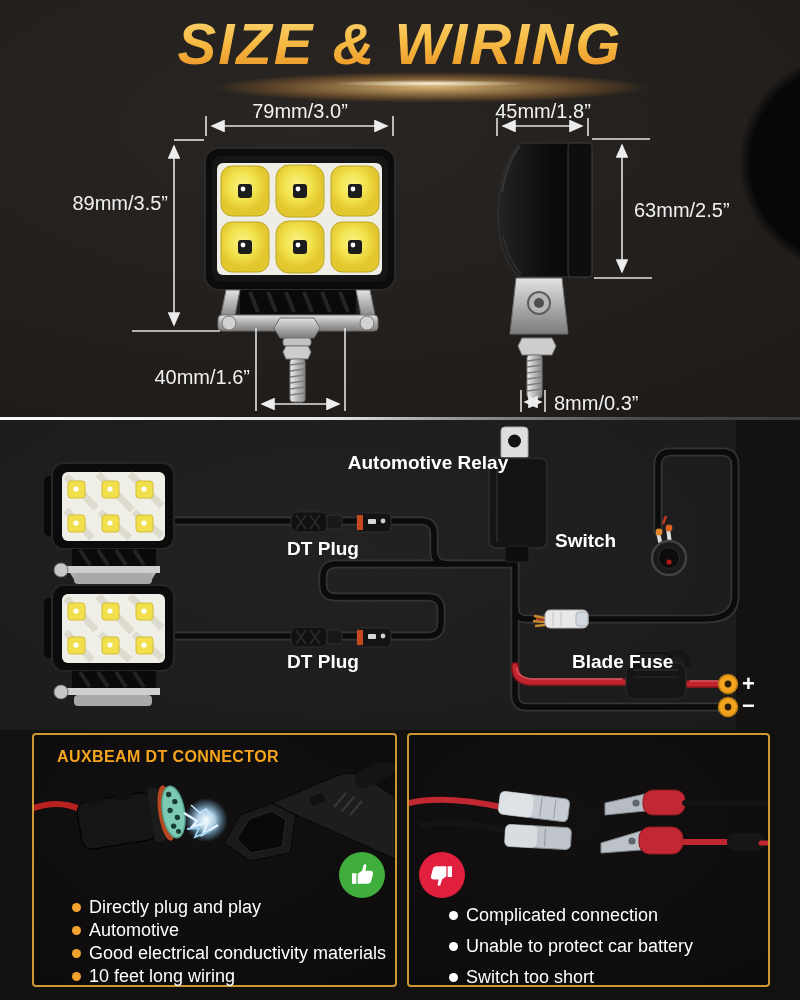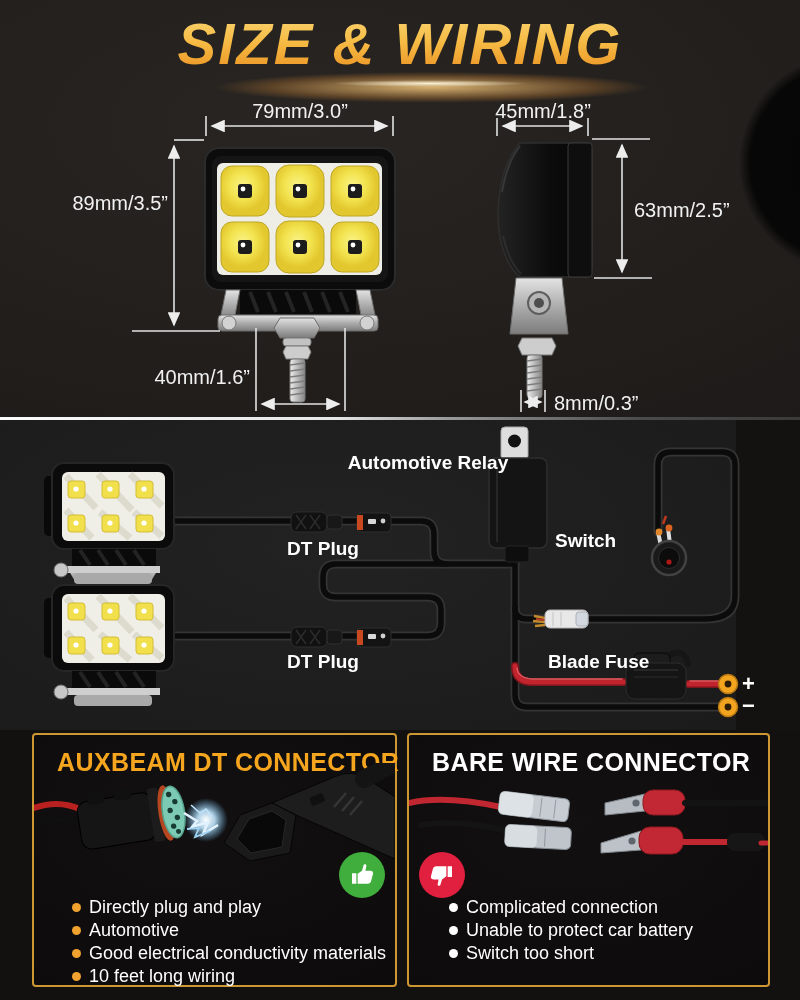--- a/index.html
+++ b/index.html
@@ -31,30 +31,30 @@
     background:radial-gradient(900px 420px at 45% 40%, #232222 0%, #1c1b1b 60%, #171616 100%);}
   .wire-label{position:absolute;color:#fff;font-weight:bold;font-size:19px;white-space:nowrap;}
   .terminal-label{position:absolute;color:#fff;font-weight:bold;font-size:22px;}
 
   
   .compare-section{position:absolute;left:0;top:730px;width:800px;height:270px;background:#131110;}
   .compare-box{position:absolute;top:3px;height:250px;border:2px solid #cd9733;border-radius:4px;
     background:radial-gradient(420px 260px at 45% 35%, #121010 0%, #0b0909 100%);}
   .box-left{left:32px;width:361px;}
   .box-right{left:407px;width:359px;}
-  .box-title{position:absolute;left:23px;top:13px;font-size:25px;font-weight:bold;letter-spacing:.4px;white-space:nowrap;}
+  .box-title{position:absolute;left:23px;top:13px;font-size:16px;font-weight:bold;letter-spacing:.4px;white-space:nowrap;}
   .box-title.orange{color:#f6a51f;}
   .box-title.white{color:#ffffff;}
   .badge{position:absolute;width:46px;height:46px;border-radius:50%;display:flex;align-items:center;justify-content:center;}
   .badge.up{left:305px;top:117px;background:#3fae3c;}
   .badge.down{left:10px;top:117px;background:#e11f3f;}
   .bullets{position:absolute;top:161px;left:0;margin:0;padding:0;list-style:none;width:100%;}
   .bullets li{position:relative;color:#fff;font-size:18px;line-height:22px;padding:0 12px 1px 0;white-space:nowrap;}
   .box-left .bullets li{margin-left:38px;}
-  .box-right .bullets li{margin-left:40px;}
+  .box-right .bullets li{margin-left:40px;margin-top:8px;}
   .dot{display:inline-block;width:9px;height:9px;border-radius:50%;margin-right:8px;vertical-align:1px;}
   .dot.orange{background:#f0a32f;}
   .dot.white{background:#ffffff;}
   .box-art{position:absolute;left:0;top:28px;}
 </style>
 </head>
 <body>
 
 <div class="page">
 
@@ -355,21 +355,21 @@
       <g>
         <circle cx="728" cy="287" r="9.5" fill="#f2a41e" stroke="#b87812" stroke-width="1.5"></circle>
         <circle cx="728" cy="287" r="3.4" fill="#2d1d04"></circle>
       </g>
     </svg>
 
     <div class="wire-label" style="left:338px;top:32px;width:180px;text-align:center;">Automotive Relay</div>
     <div class="wire-label" style="left:278px;top:118px;width:90px;text-align:center;">DT Plug</div>
     <div class="wire-label" style="left:278px;top:231px;width:90px;text-align:center;">DT Plug</div>
     <div class="wire-label" style="left:555px;top:110px;width:85px;text-align:left;">Switch</div>
-    <div class="wire-label" style="left:548px;top:231px;width:96px;text-align:right;">Blade Fuse</div>
+    <div class="wire-label" style="left:572px;top:231px;width:96px;text-align:right;">Blade Fuse</div>
     <div class="terminal-label" style="left:742px;top:251px;">+</div>
     <div class="terminal-label" style="left:742px;top:273px;">−</div>
   </div>
 
   <div class="compare-section">
 
     <div class="compare-box box-left">
       <div class="box-title orange">AUXBEAM DT CONNECTOR</div>
       <svg class="box-art" width="361" height="132" viewBox="0 0 361 132">
         <path d="M0,45 Q25,36 48,47" fill="none" stroke="#b92020" stroke-width="6" stroke-linecap="round"></path>
@@ -423,21 +423,20 @@
       </div>
       <ul class="bullets">
         <li><span class="dot orange"></span><span>Directly plug and play</span></li>
         <li><span class="dot orange"></span><span>Automotive</span></li>
         <li><span class="dot orange"></span><span>Good electrical conductivity materials</span></li>
         <li><span class="dot orange"></span><span>10 feet long wiring</span></li>
       </ul>
     </div>
 
     <div class="compare-box box-right">
-      <div class="box-title white">BARE WIRE CONNECTOR</div>
       <svg class="box-art" width="359" height="132" viewBox="0 0 359 132">
         <path d="M0,40 Q35,32 92,44" fill="none" stroke="#c02730" stroke-width="6" stroke-linecap="round"></path>
         <path d="M12,62 Q50,56 98,68" fill="none" stroke="#141414" stroke-width="6" stroke-linecap="round"></path>
         <g>
           <g transform="rotate(7 125 43)">
             <rect x="90" y="32" width="70" height="23" rx="5" fill="#c6ccd2" stroke="#8d949b"></rect>
             <rect x="90" y="32" width="34" height="23" rx="5" fill="#e2e7eb" opacity=".8"></rect>
             <line x1="132" y1="34" x2="132" y2="53" stroke="#959ca3"></line>
             <line x1="146" y1="34" x2="146" y2="53" stroke="#959ca3"></line>
           </g>

